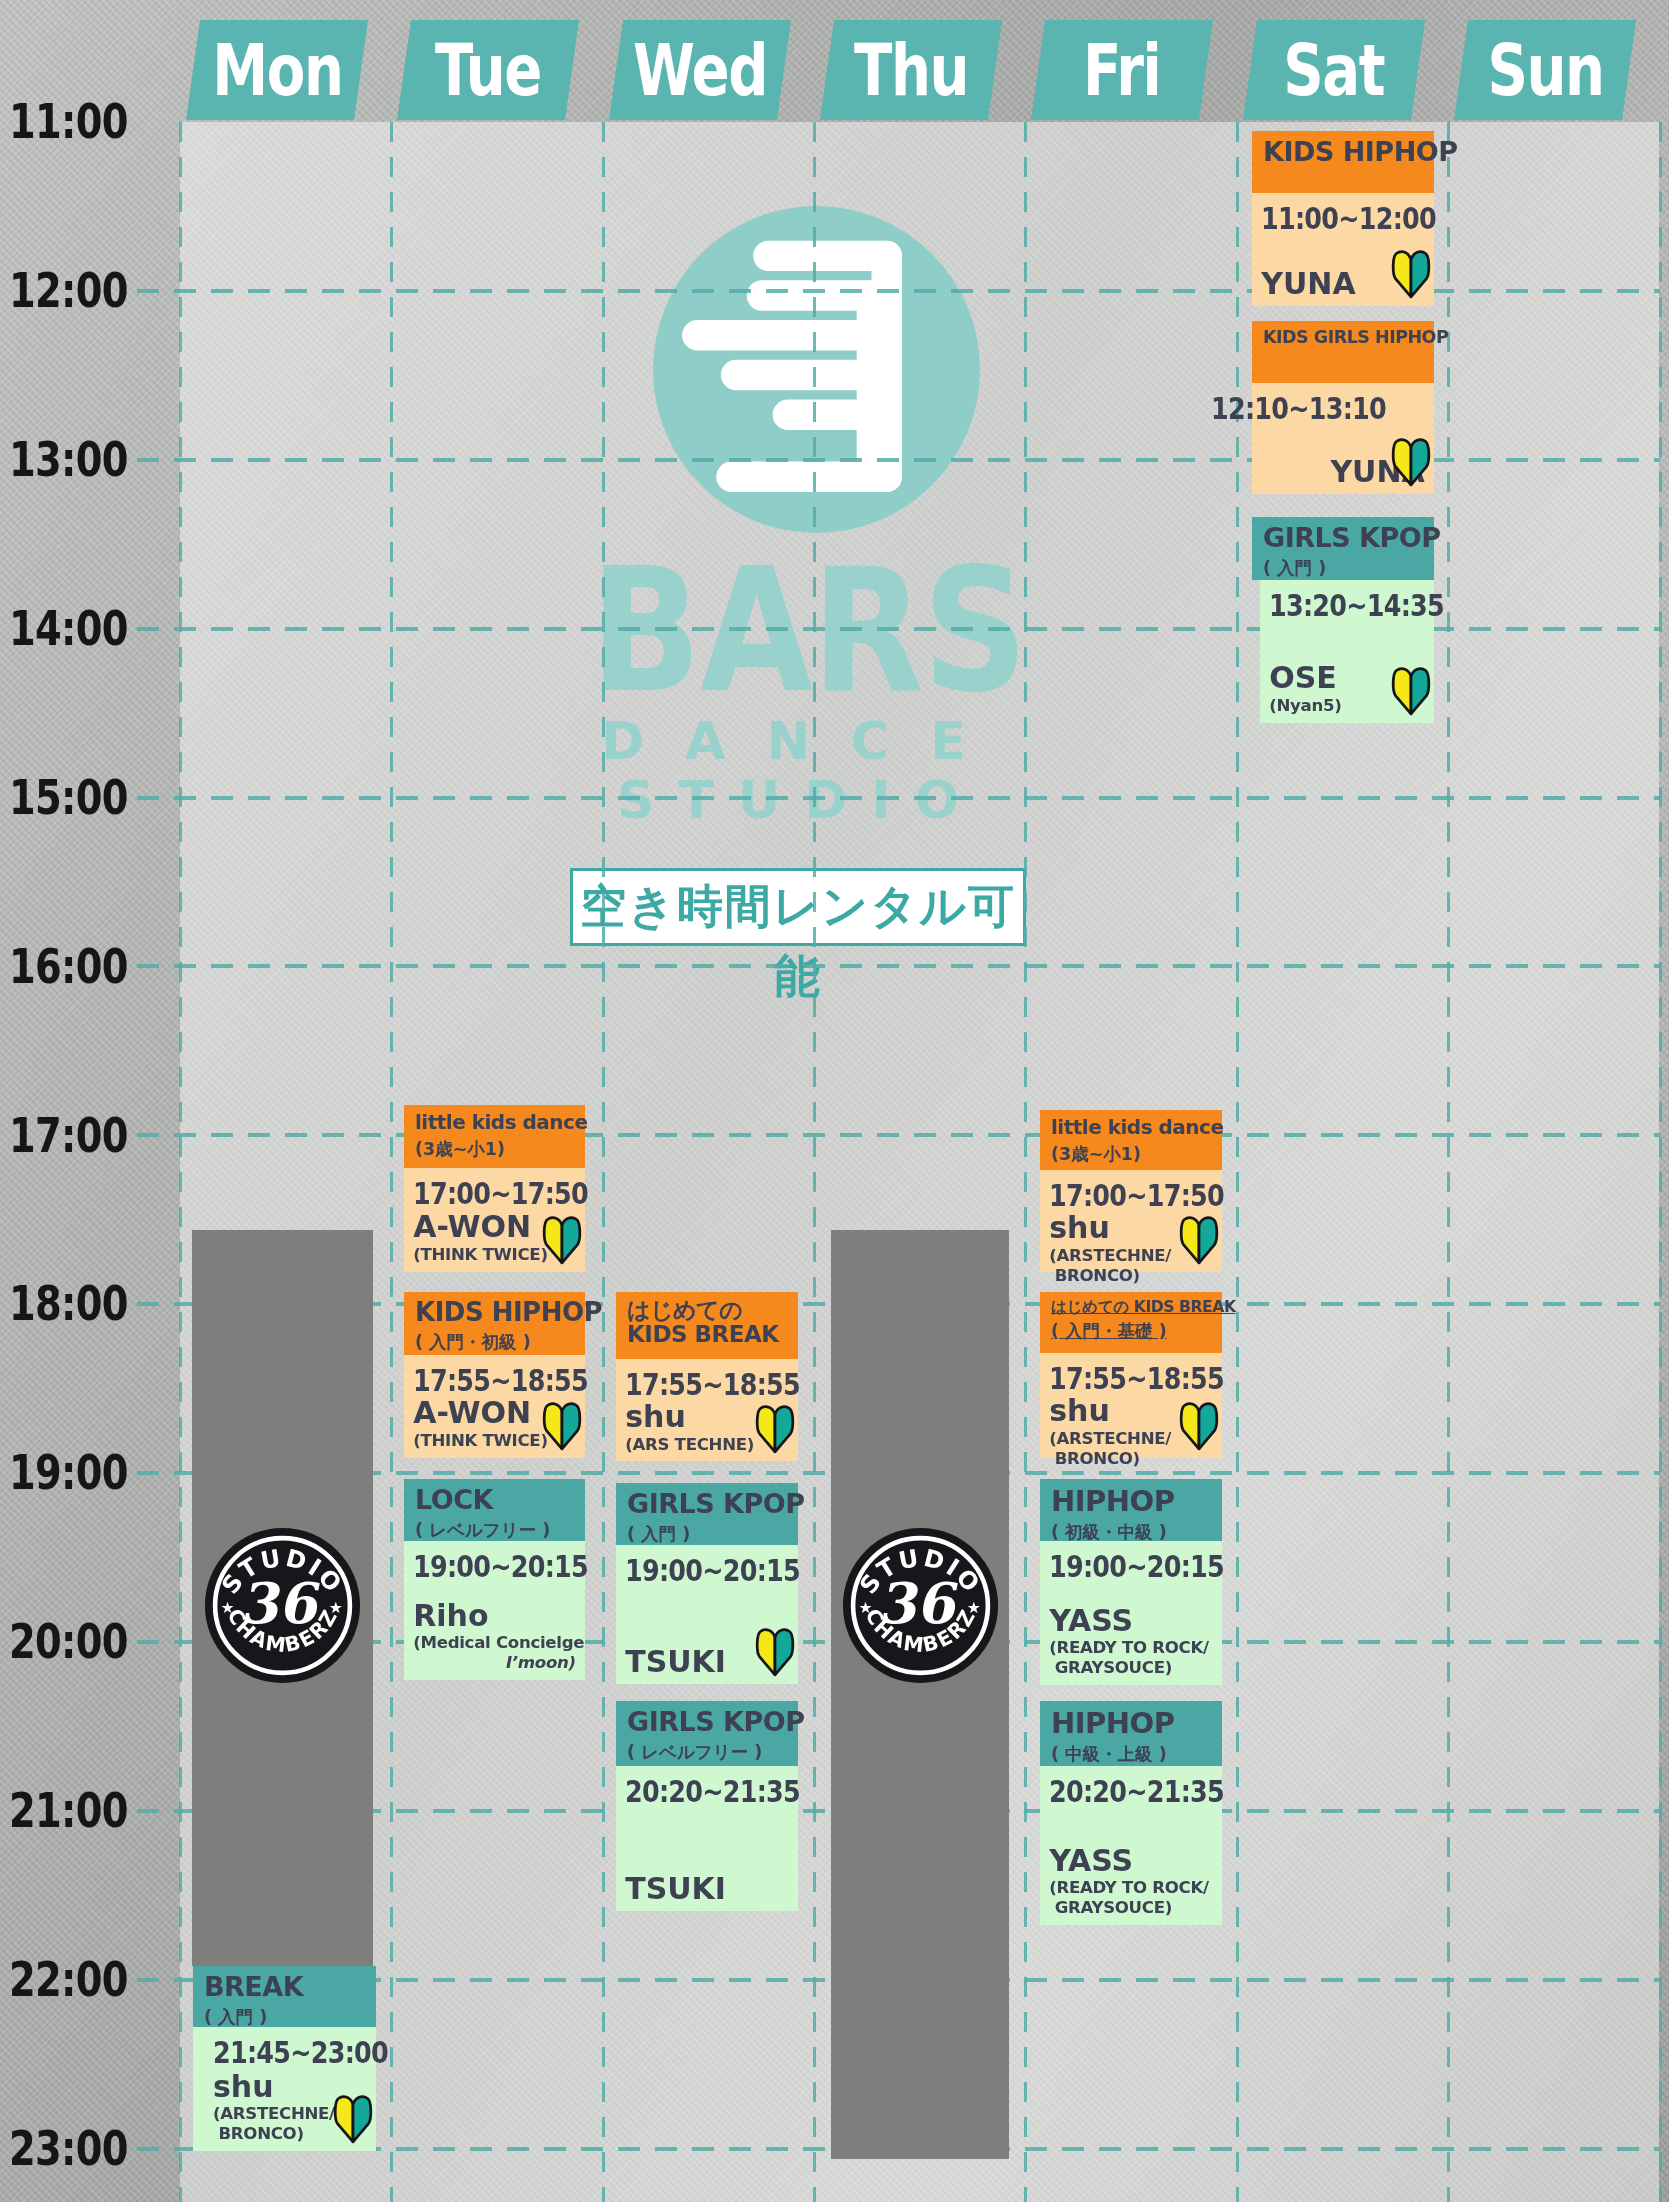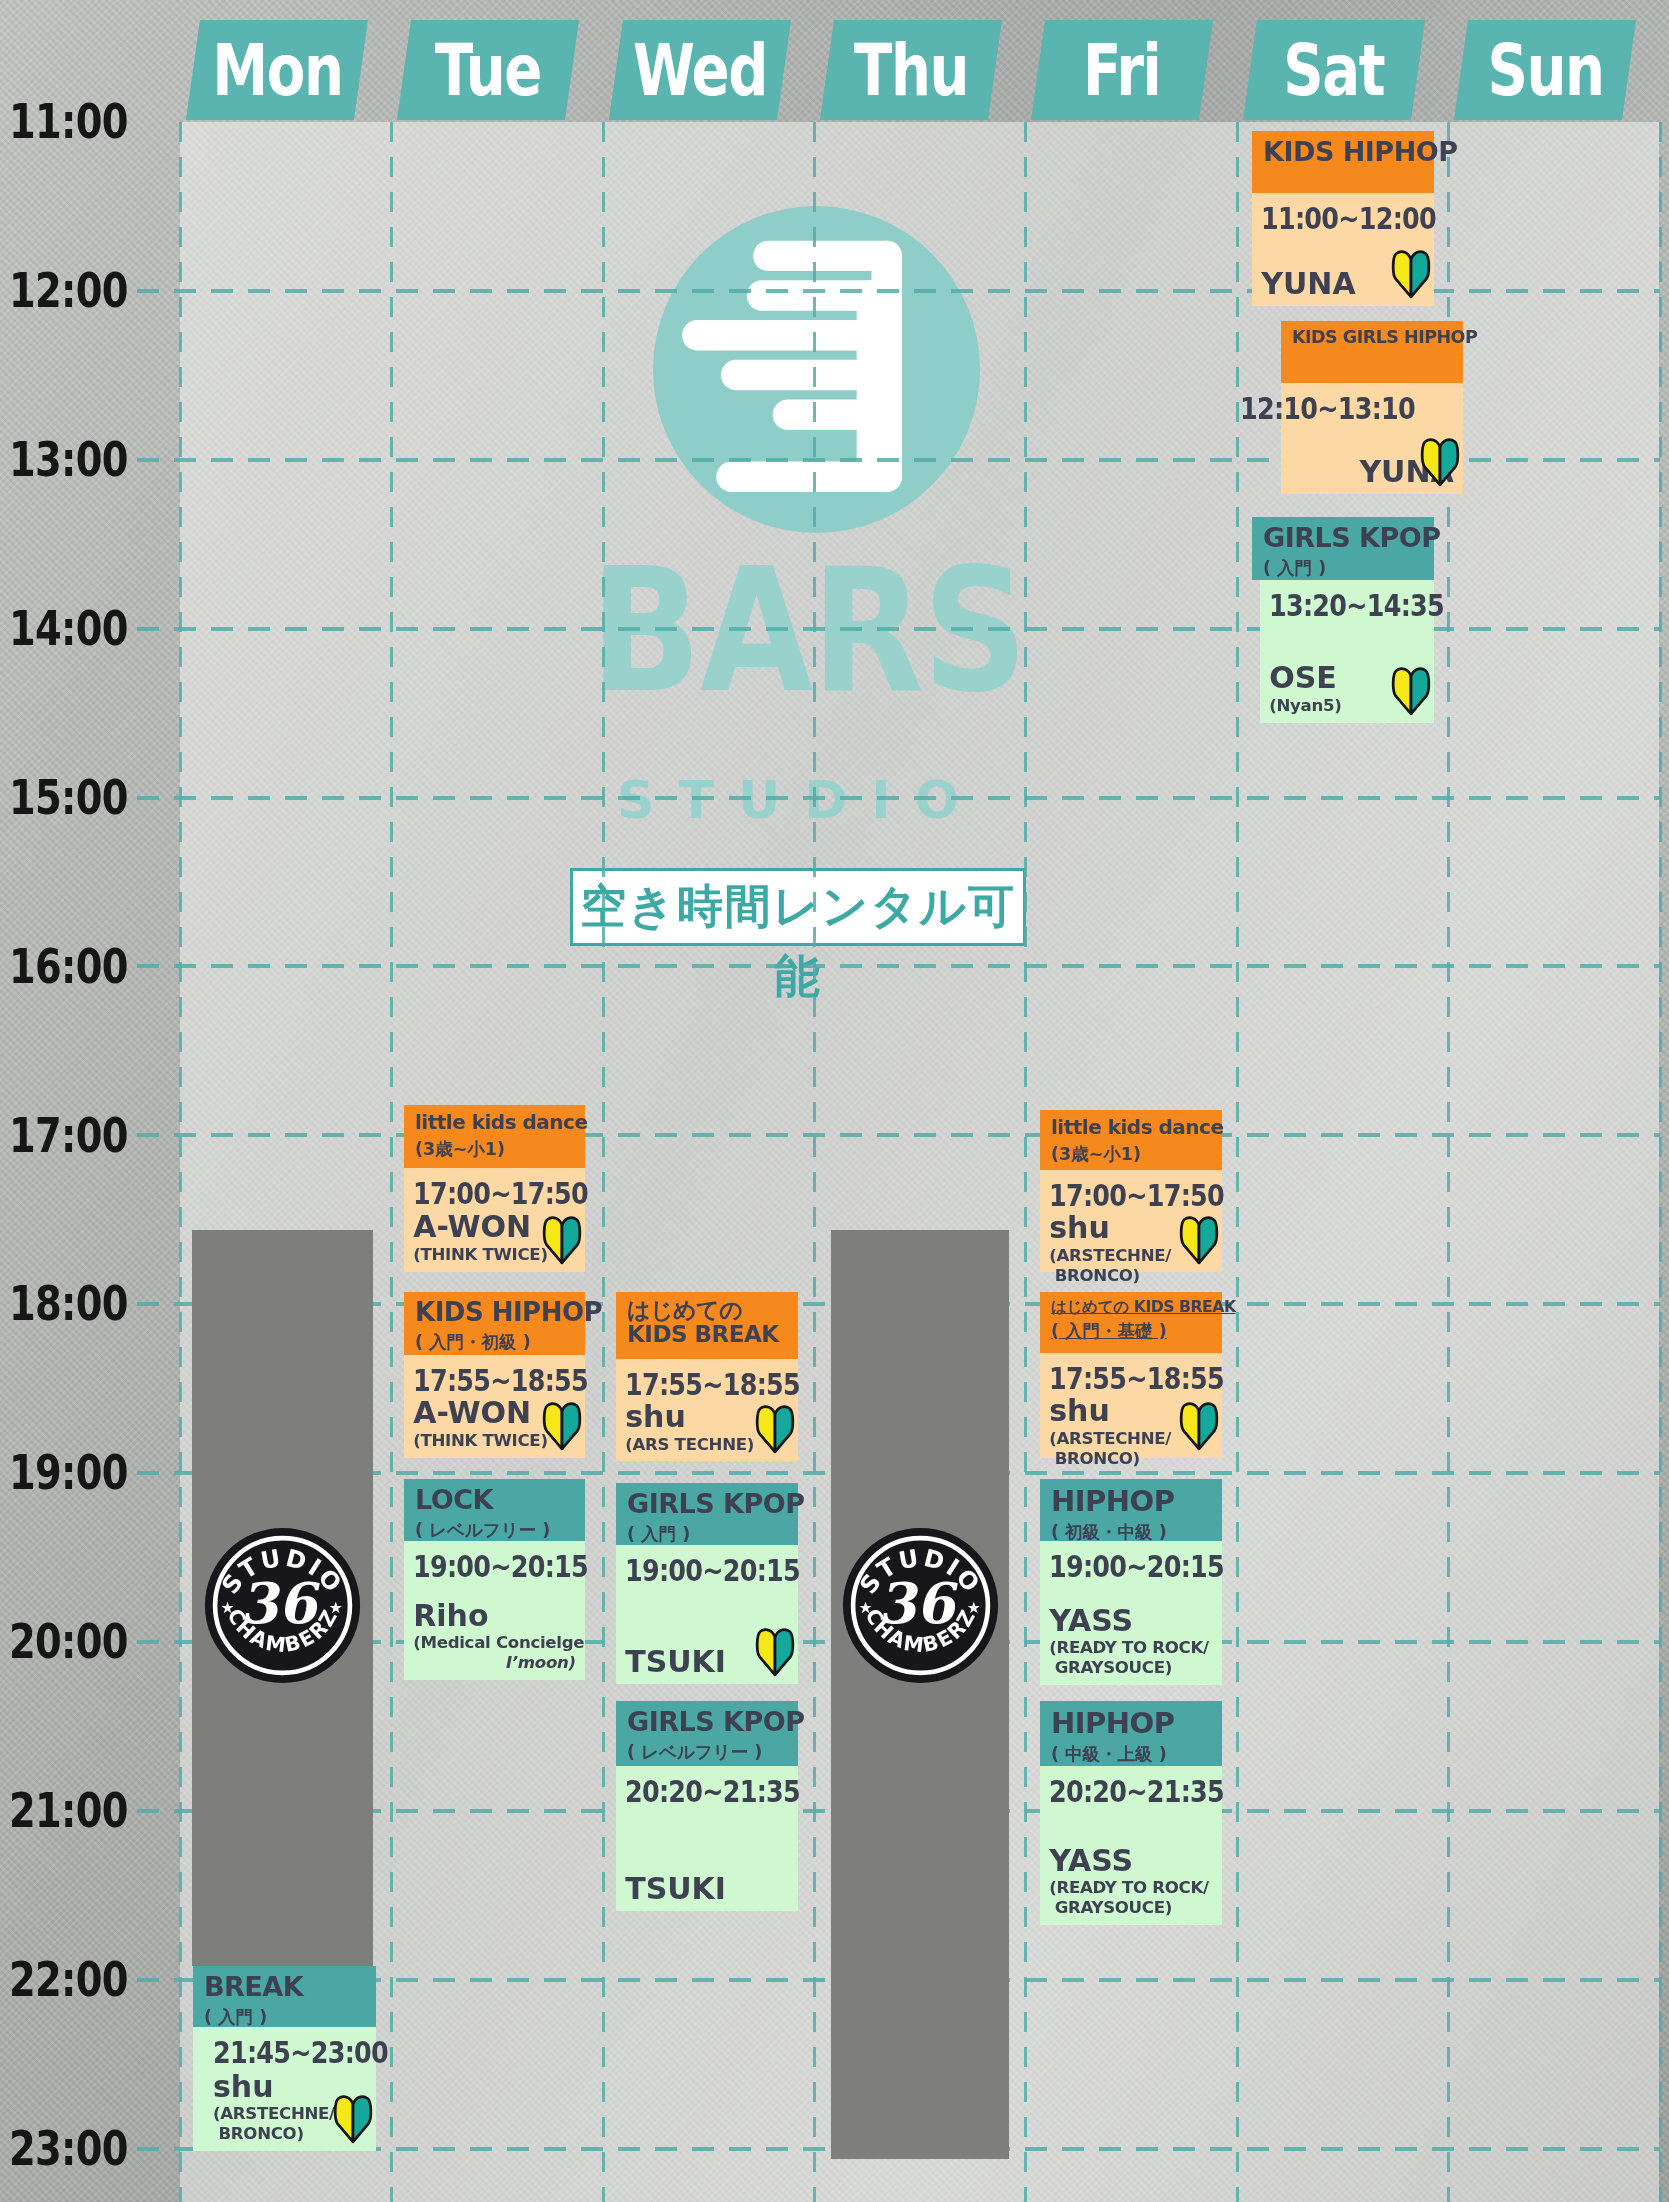--- a/index.html
+++ b/index.html
@@ -75,20 +75,21 @@
         <path d="M118 97 H237"></path>
         <path d="M237 97 V277"></path>
         <path d="M48 140 H237"></path>
         <path d="M90 183 H237"></path>
         <path d="M146 226 H237"></path>
         <path d="M85 293 H253"></path>
       </g>
     </svg>
   </div>
   <div id="brand-name">BARS</div>
+  <div id="brand-line2">DANCE</div>
   <div id="brand-line3">STUDIO</div>
   <div id="rental-box">空き時間レンタル可能</div>
 
   <div id="layer-grid">
       <div class="vline" style="left: 179px; top: 122px; height: 2080px;"></div>
       <div class="vline" style="left: 390px; top: 122px; height: 2080px;"></div>
       <div class="vline" style="left: 602px; top: 122px; height: 2080px;"></div>
       <div class="vline" style="left: 813px; top: 122px; height: 2080px;"></div>
       <div class="vline" style="left: 1024px; top: 122px; height: 2080px;"></div>
       <div class="vline" style="left: 1236px; top: 122px; height: 2080px;"></div>
@@ -194,21 +195,21 @@
           <div class="card-time">11:00~12:00</div>
           <div>
             <div class="card-name">YUNA</div>
           </div>
           <div class="mark"><svg viewBox="0 0 46 58" width="42" height="54">
   <path d="M23 54 L6 34 C2.5 29 2.5 10 7 6.5 C13 2 20.5 5.5 23 13 Z" fill="#f5e718" stroke="#15151a" stroke-width="3" stroke-linejoin="round"></path>
   <path d="M23 54 L40 34 C43.5 29 43.5 10 39 6.5 C33 2 25.5 5.5 23 13 Z" fill="#14a89a" stroke="#15151a" stroke-width="3" stroke-linejoin="round"></path>
             </svg></div>
         </div>
       </div>
-      <div class="card variant-orange" style="left: 1281px; top: 321px; width: 182px; height: 211px;">
+      <div class="card variant-orange" style="left: 1252px; top: 321px; width: 182px; height: 211px;">
         <div class="card-head" style="height: 62px;">
           <div class="card-title" style="font-size: 17.5px;">KIDS GIRLS HIPHOP</div>
         </div>
         <div class="card-body" style="height: 111px; align-items: flex-end;">
           <div class="card-time">12:10~13:10</div>
           <div>
             <div class="card-name">YUNA</div>
           </div>
           <div class="mark"><svg viewBox="0 0 46 58" width="42" height="54">
   <path d="M23 54 L6 34 C2.5 29 2.5 10 7 6.5 C13 2 20.5 5.5 23 13 Z" fill="#f5e718" stroke="#15151a" stroke-width="3" stroke-linejoin="round"></path>

